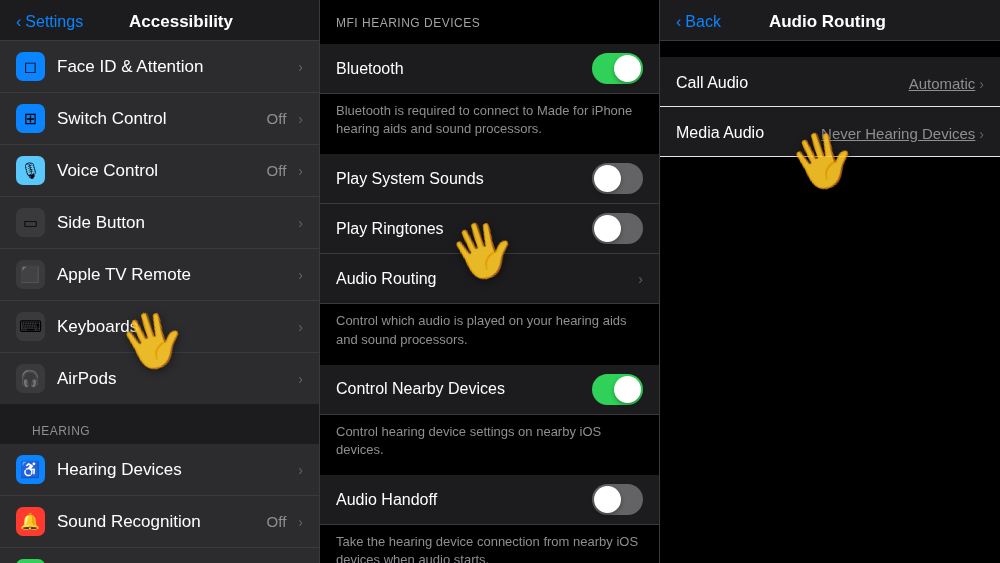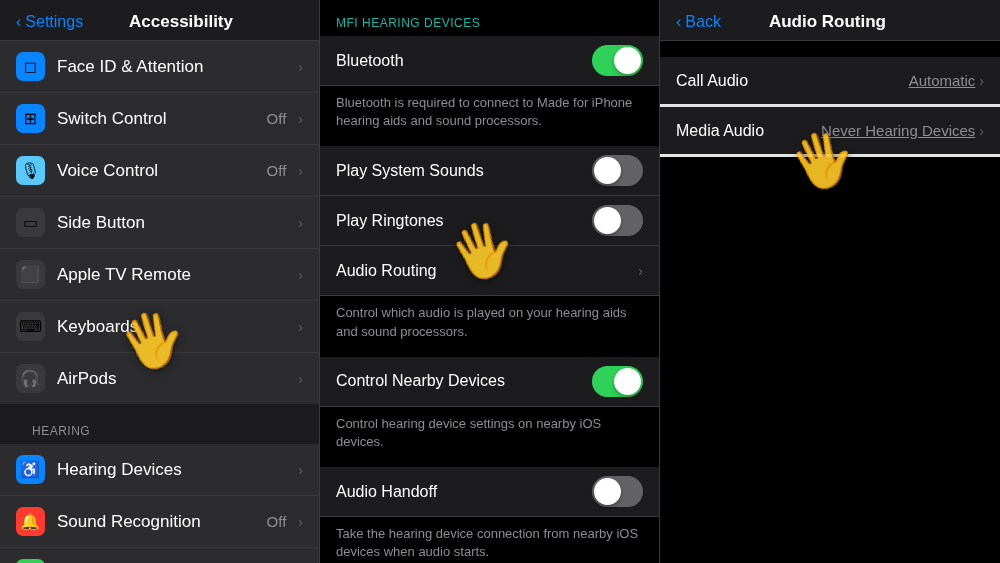--- a/index.html
+++ b/index.html
@@ -109,22 +109,22 @@
       width: 340px;
       background: #000;
       border-right: 1px solid #3a3a3c;
       flex-shrink: 0;
       overflow-y: auto;
     }
 
     .panel-middle::-webkit-scrollbar { display: none; }
 
     .middle-section-label {
-      padding: 16px 16px 6px;
-      color: #14b8a6;
+      padding: 16px 16px 14px;
+      color: #a3a3a3;
       font-size: 12px;
       letter-spacing: 0.5px;
       text-transform: uppercase;
     }
 
     .middle-row {
       display: flex;
       align-items: center;
       padding: 4px 16px;
       background: #1c1c1e;
@@ -204,24 +204,24 @@
     .right-title {
       flex: 1;
       text-align: center;
       color: #fff;
       font-size: 17px;
       font-weight: 600;
     }
 
     .right-row {
       display: flex;
-      align-items: center;
+      align-items: flex-end;
       padding: 14px 16px;
       background: #1c1c1e;
-      border-bottom: 3px solid #e5e5e5;
+      border-bottom: 1px solid #e5e5e5;
       min-height: 50px;
       cursor: pointer;
     }
 
     .right-row-label {
       flex: 1;
       color: #fff;
       font-size: 16px;
     }
 

